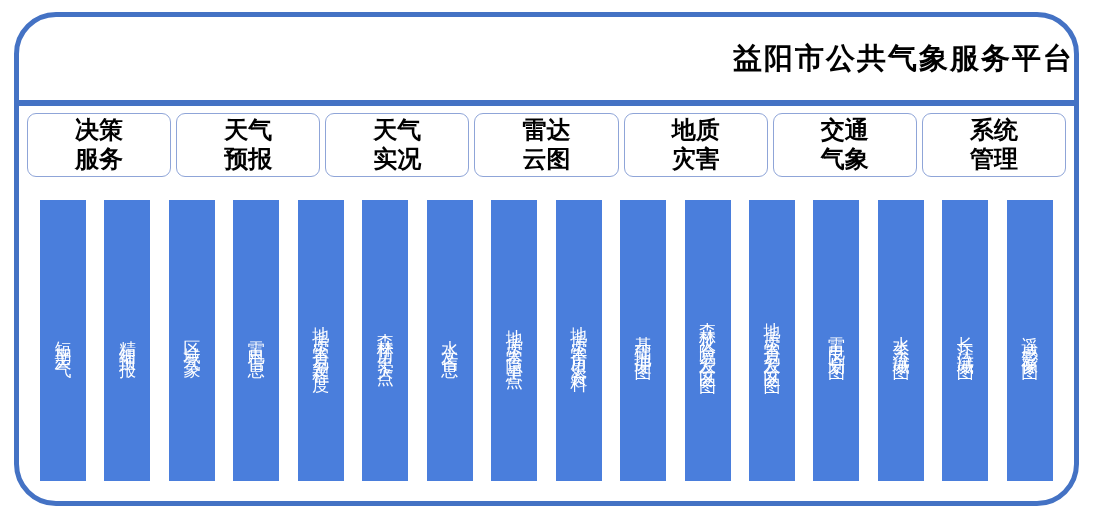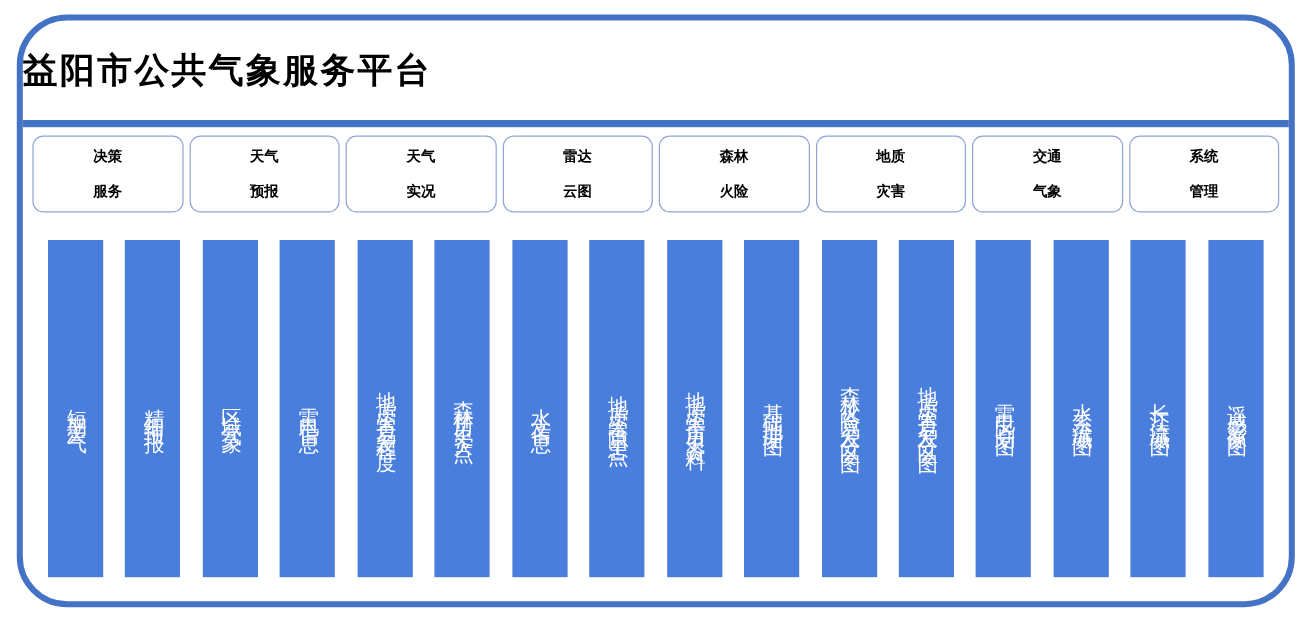--- a/index.html
+++ b/index.html
@@ -17,21 +17,21 @@
     border: 5px solid #4472C4;
     border-radius: 42px;
     background: #ffffff;
     display: flex;
     flex-direction: column;
   }
   .title-row {
     height: 83px;
     display: flex;
     align-items: center;
-    justify-content: flex-start;
+    justify-content: flex-end;
   }
   .platform-title {
     font-size: 29px;
     font-weight: bold;
     color: #000000;
     letter-spacing: 2px;
   }
   .separator {
     height: 6px;
     background: #4472C4;
@@ -48,21 +48,21 @@
   }
   .menu-item {
     flex: 1 1 0;
     border: 1.5px solid #8FA5D8;
     border-radius: 9px;
     background: #ffffff;
     display: flex;
     align-items: center;
     justify-content: center;
     text-align: right;
-    font-size: 12px;
+    font-size: 24px;
     font-weight: bold;
     color: #000000;
     line-height: 29px;
     white-space: pre-line;
     cursor: pointer;
   }
   .bars-row {
     margin-top: 23px;
     padding: 0 21px;
     display: flex;
@@ -100,22 +100,20 @@
 
   <div class="menu-row">
     <div class="menu-item">决策
 服务</div>
     <div class="menu-item">天气
 预报</div>
     <div class="menu-item">天气
 实况</div>
     <div class="menu-item">雷达
 云图</div>
-    <div class="menu-item">森林
-火险</div>
     <div class="menu-item">地质
 灾害</div>
     <div class="menu-item">交通
 气象</div>
     <div class="menu-item">系统
 管理</div>
   </div>
 
   <div class="bars-row">
     <div class="bar">

